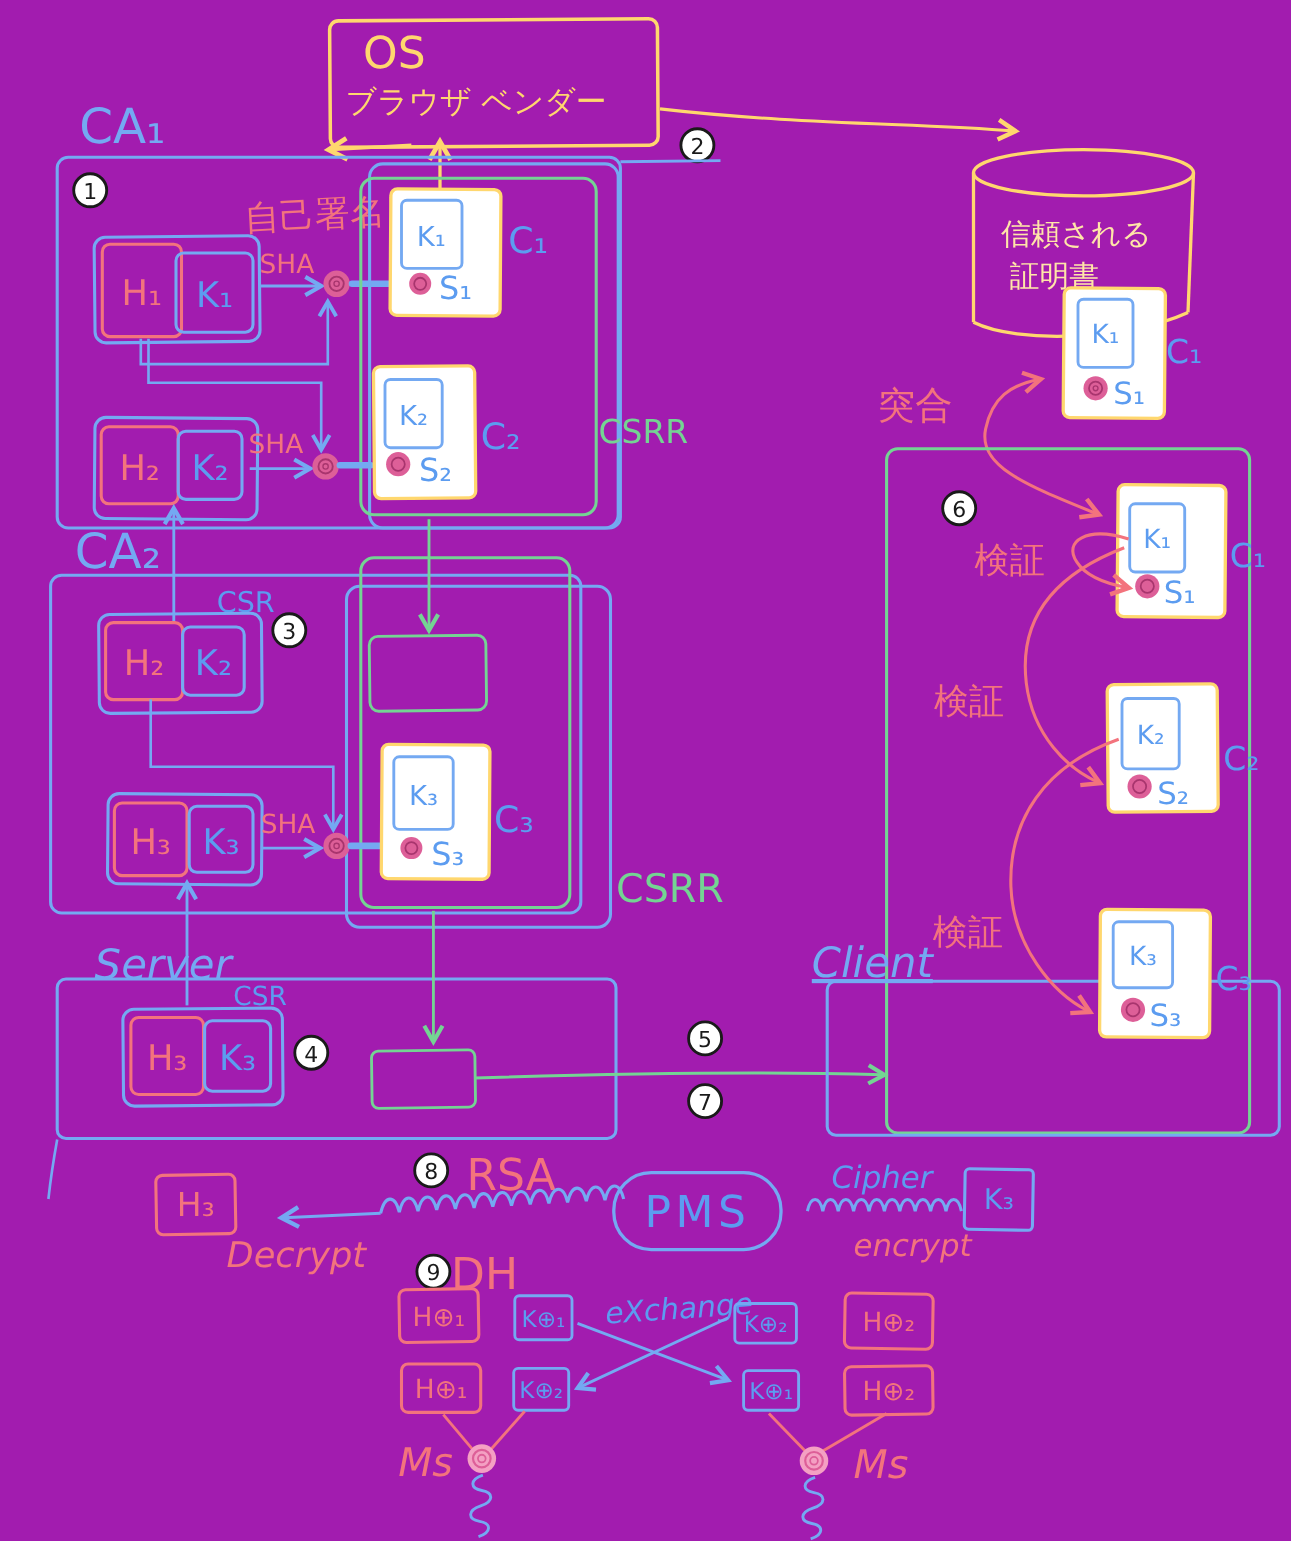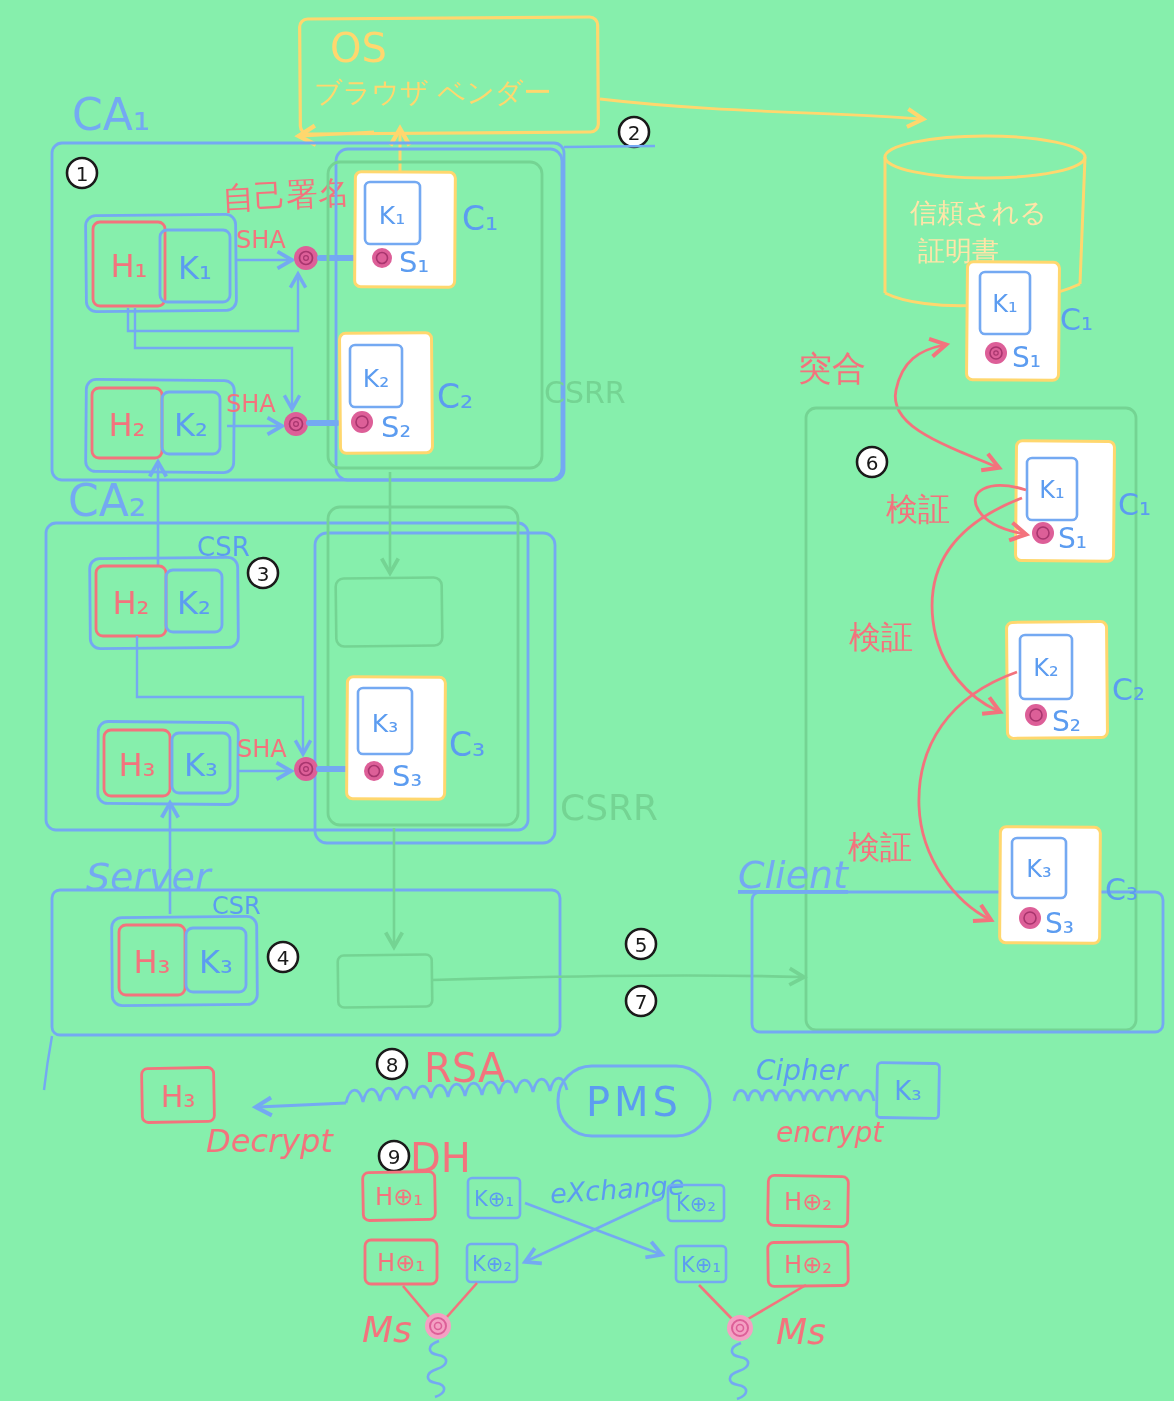--- a/index.html
+++ b/index.html
@@ -1,16 +1,16 @@
 <!DOCTYPE html>
 <html><head>
 <meta charset="utf-8">
 <style>
   html,body{margin:0;padding:0;background:#ffffff;}
-  .stage{position:relative;width:1174px;height:1401px;background:#86efac;overflow:hidden;
+  .stage{position:relative;width:1174px;height:1401px;background:#a21caf;overflow:hidden;
          font-family:"DejaVu Sans",sans-serif;}
   svg text{font-family:"DejaVu Sans",sans-serif;}
   .script{font-style:italic;}
 </style>
 </head>
 <body>
 
 <div class="stage">
 <svg width="1174" height="1401" viewBox="0 0 1174 1401" xmlns="http://www.w3.org/2000/svg">
   <defs>

